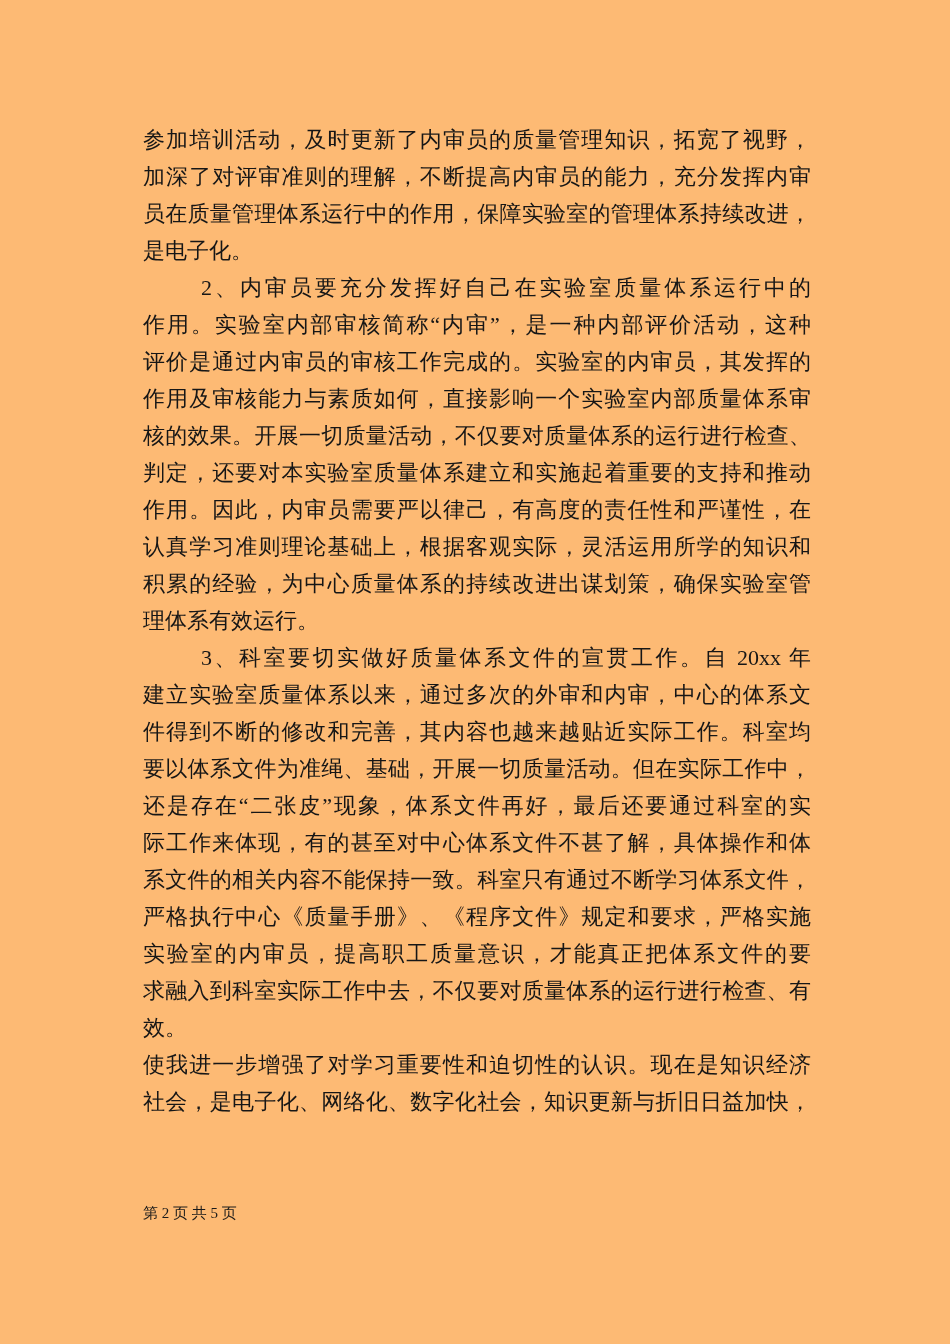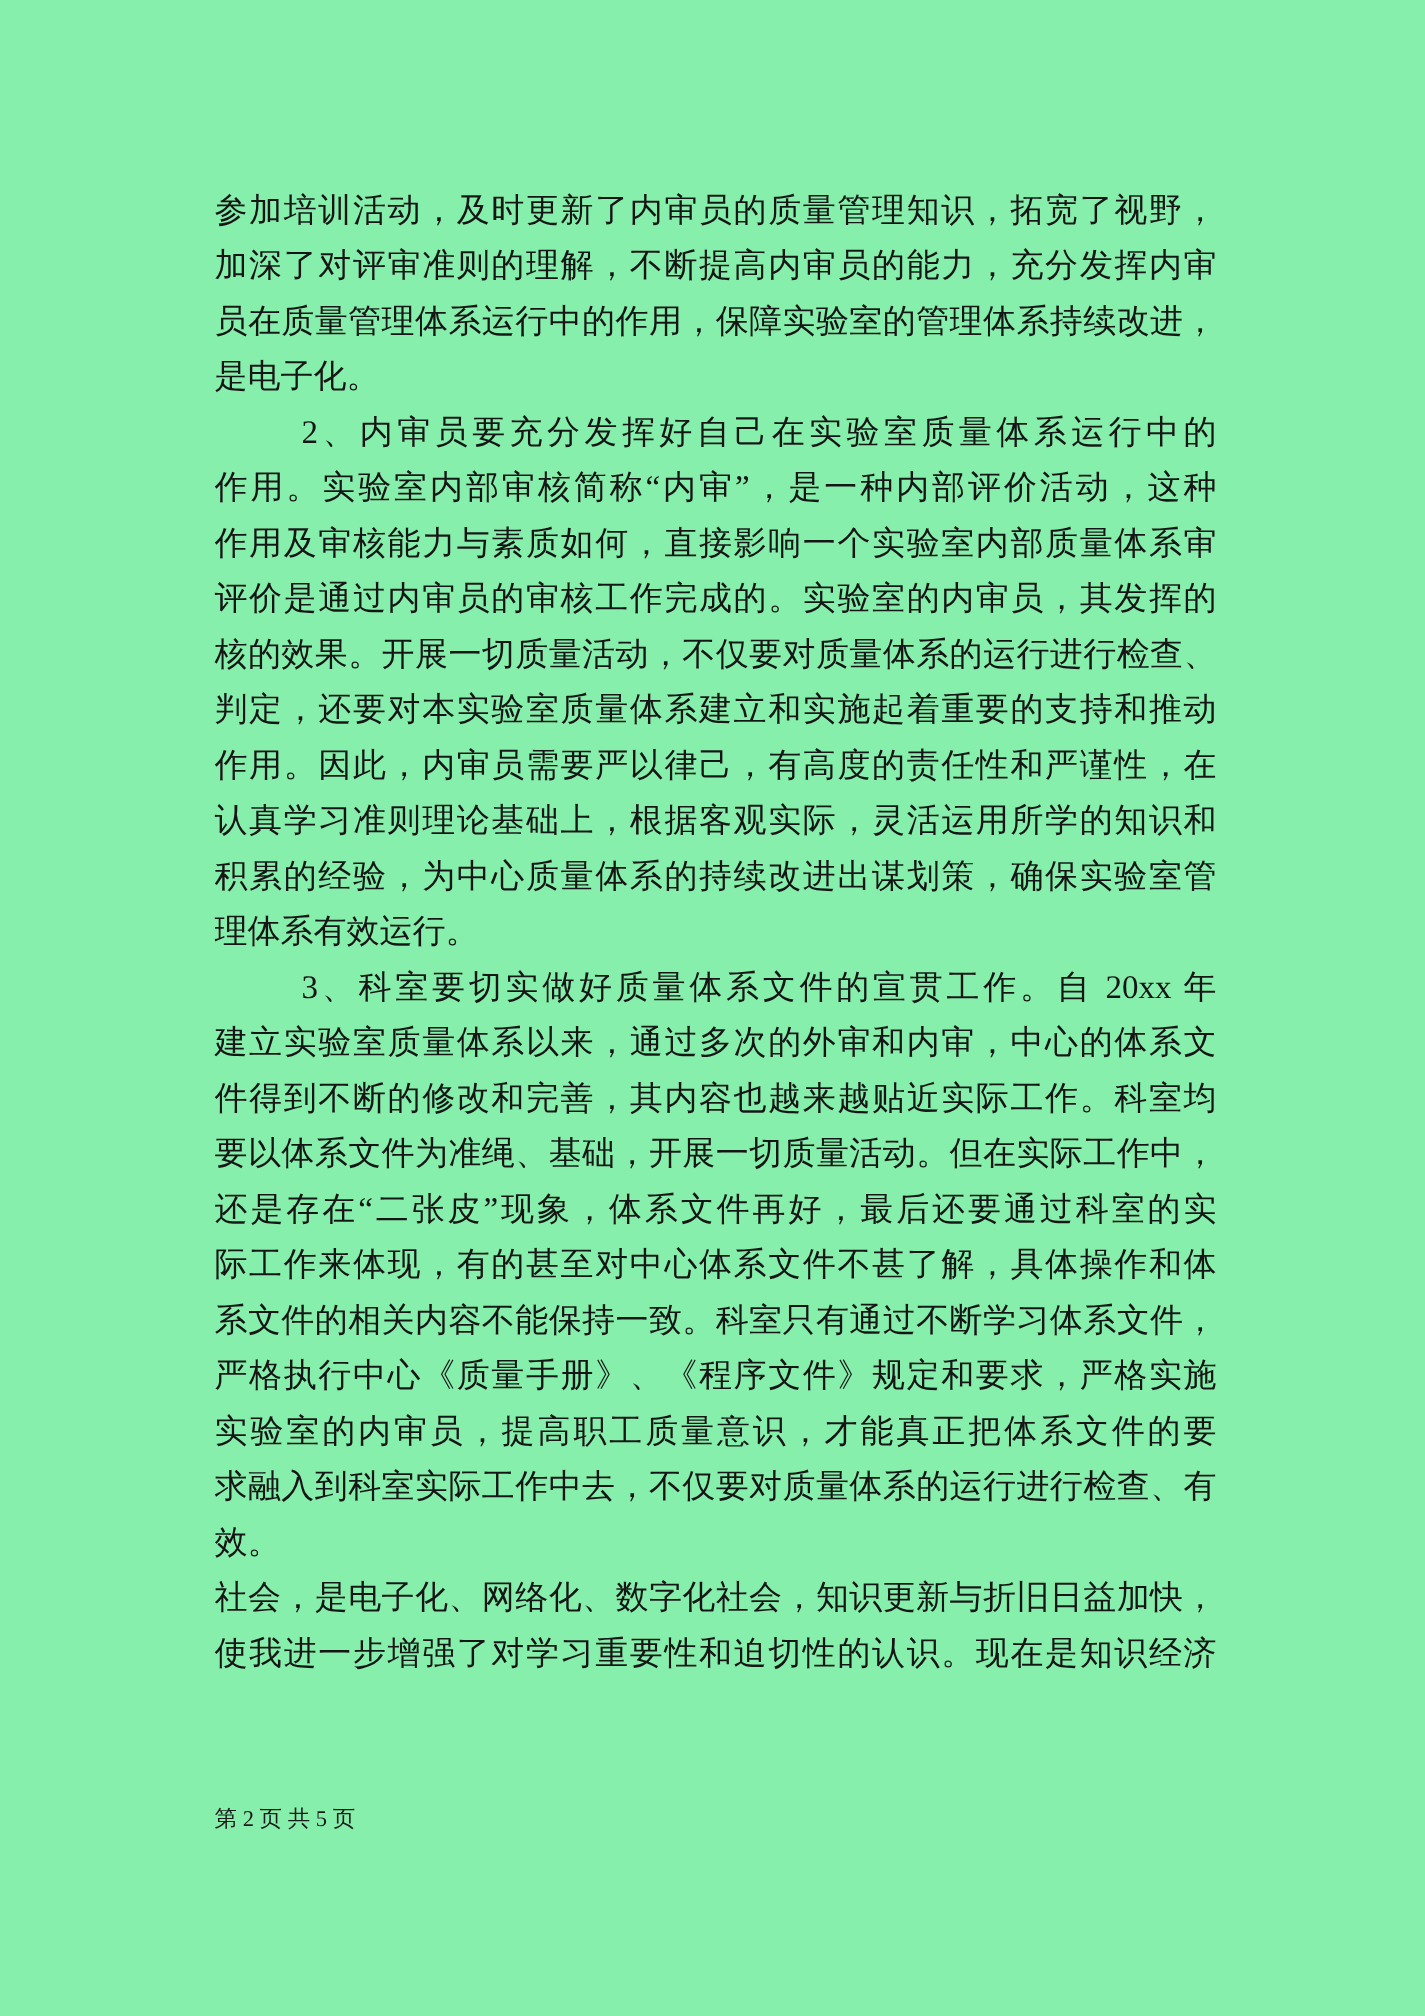--- a/index.html
+++ b/index.html
@@ -1,20 +1,20 @@
 <!DOCTYPE html>
 <html><head>
 <meta charset="utf-8">
 <style>
   html, body { margin: 0; padding: 0; background: #ffffff; }
   .page {
     position: relative;
     width: 950px;
     height: 1344px;
-    background: #86efac;
+    background: #fdba74;
     overflow: hidden;
     font-family: "Liberation Serif", "DejaVu Serif", serif;
     color: #161616;
   }
   .text-block {
     position: absolute;
     left: 143px;
     top: 121px;
     width: 668px;
   }
@@ -44,38 +44,38 @@
 <body>
 
 <div class="page">
   <div class="text-block" id="text-block">
       <div class="line">参加培训活动，及时更新了内审员的质量管理知识，拓宽了视野，</div>
       <div class="line">加深了对评审准则的理解，不断提高内审员的能力，充分发挥内审</div>
       <div class="line">员在质量管理体系运行中的作用，保障实验室的管理体系持续改进，</div>
       <div class="line end">是电子化。</div>
       <div class="line indent">2、内审员要充分发挥好自己在实验室质量体系运行中的</div>
       <div class="line">作用。实验室内部审核简称“内审”，是一种内部评价活动，这种</div>
+      <div class="line">评价是通过内审员的审核工作完成的。实验室的内审员，其发挥的</div>
       <div class="line">作用及审核能力与素质如何，直接影响一个实验室内部质量体系审</div>
-      <div class="line">评价是通过内审员的审核工作完成的。实验室的内审员，其发挥的</div>
       <div class="line">核的效果。开展一切质量活动，不仅要对质量体系的运行进行检查、</div>
       <div class="line">判定，还要对本实验室质量体系建立和实施起着重要的支持和推动</div>
       <div class="line">作用。因此，内审员需要严以律己，有高度的责任性和严谨性，在</div>
       <div class="line">认真学习准则理论基础上，根据客观实际，灵活运用所学的知识和</div>
       <div class="line">积累的经验，为中心质量体系的持续改进出谋划策，确保实验室管</div>
       <div class="line end">理体系有效运行。</div>
       <div class="line indent">3、科室要切实做好质量体系文件的宣贯工作。自 20xx 年</div>
       <div class="line">建立实验室质量体系以来，通过多次的外审和内审，中心的体系文</div>
       <div class="line">件得到不断的修改和完善，其内容也越来越贴近实际工作。科室均</div>
       <div class="line">要以体系文件为准绳、基础，开展一切质量活动。但在实际工作中，</div>
       <div class="line">还是存在“二张皮”现象，体系文件再好，最后还要通过科室的实</div>
       <div class="line">际工作来体现，有的甚至对中心体系文件不甚了解，具体操作和体</div>
       <div class="line">系文件的相关内容不能保持一致。科室只有通过不断学习体系文件，</div>
       <div class="line">严格执行中心《质量手册》、《程序文件》规定和要求，严格实施</div>
       <div class="line">实验室的内审员，提高职工质量意识，才能真正把体系文件的要</div>
       <div class="line">求融入到科室实际工作中去，不仅要对质量体系的运行进行检查、有</div>
       <div class="line end">效。</div>
+      <div class="line">使我进一步增强了对学习重要性和迫切性的认识。现在是知识经济</div>
       <div class="line">社会，是电子化、网络化、数字化社会，知识更新与折旧日益加快，</div>
-      <div class="line">使我进一步增强了对学习重要性和迫切性的认识。现在是知识经济</div>
     </div>
   <div class="footer">
     <span>第 2 页 共 5 页</span>
   </div>
 </div>
 
 </body></html>

